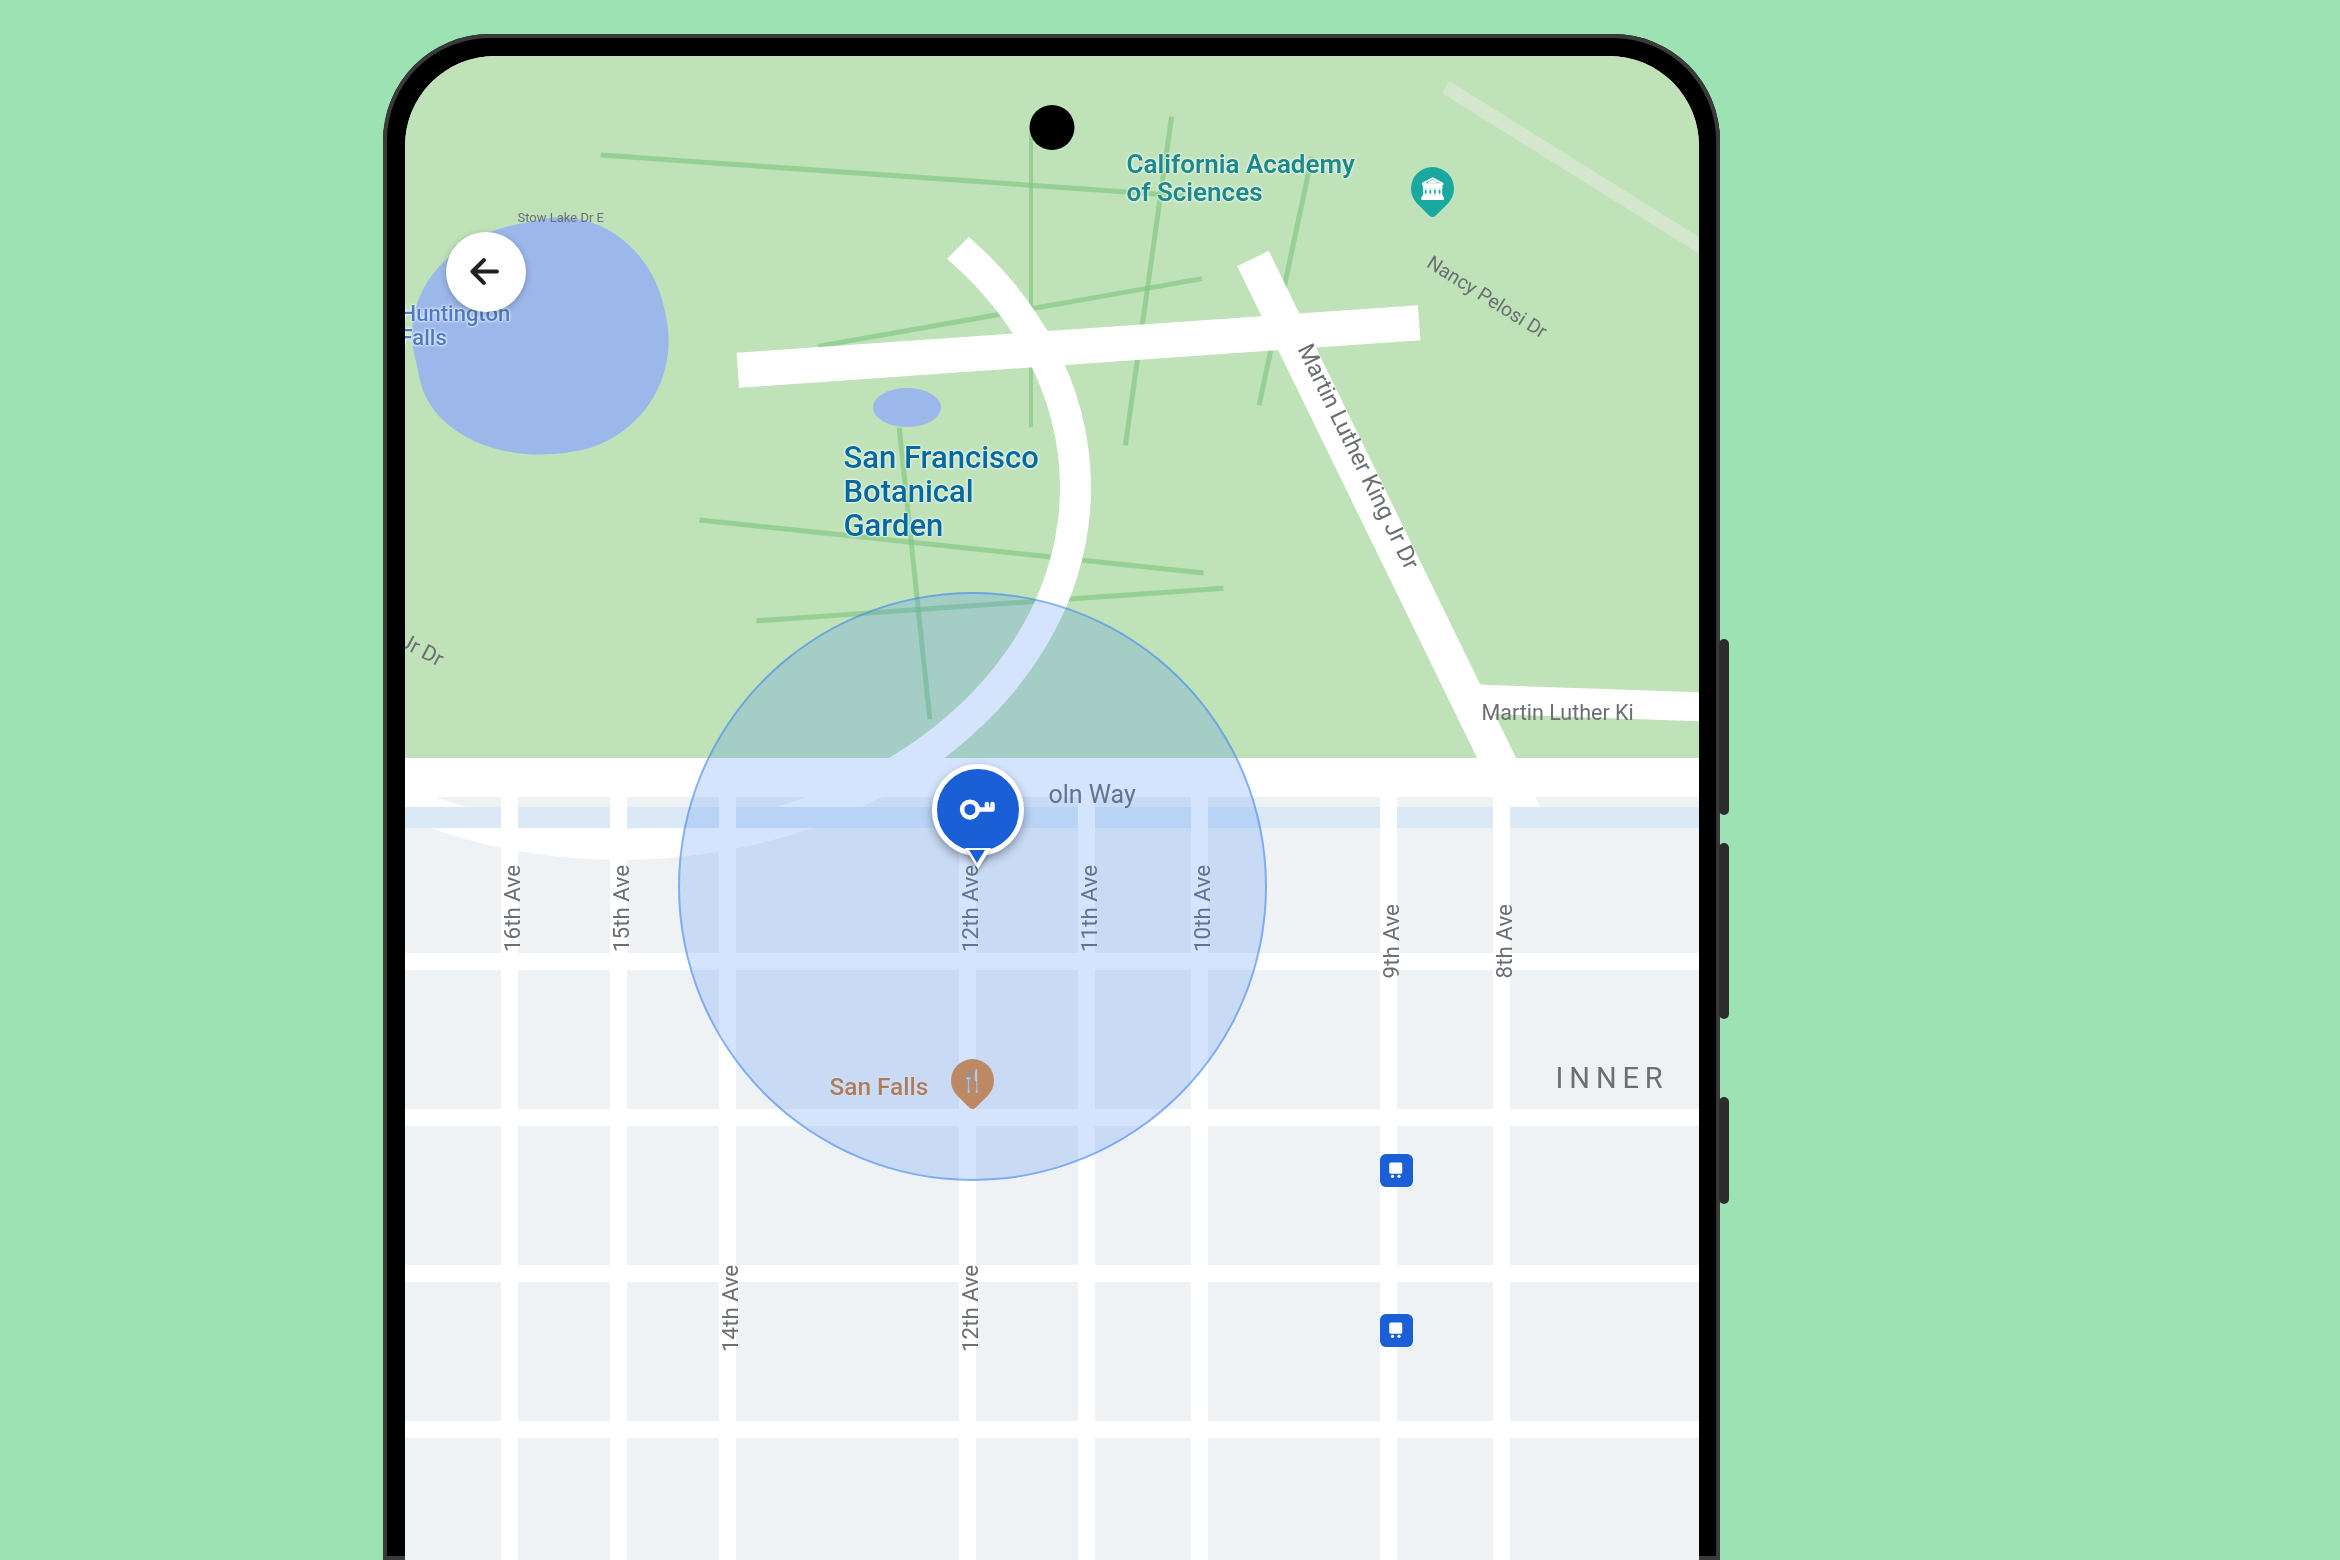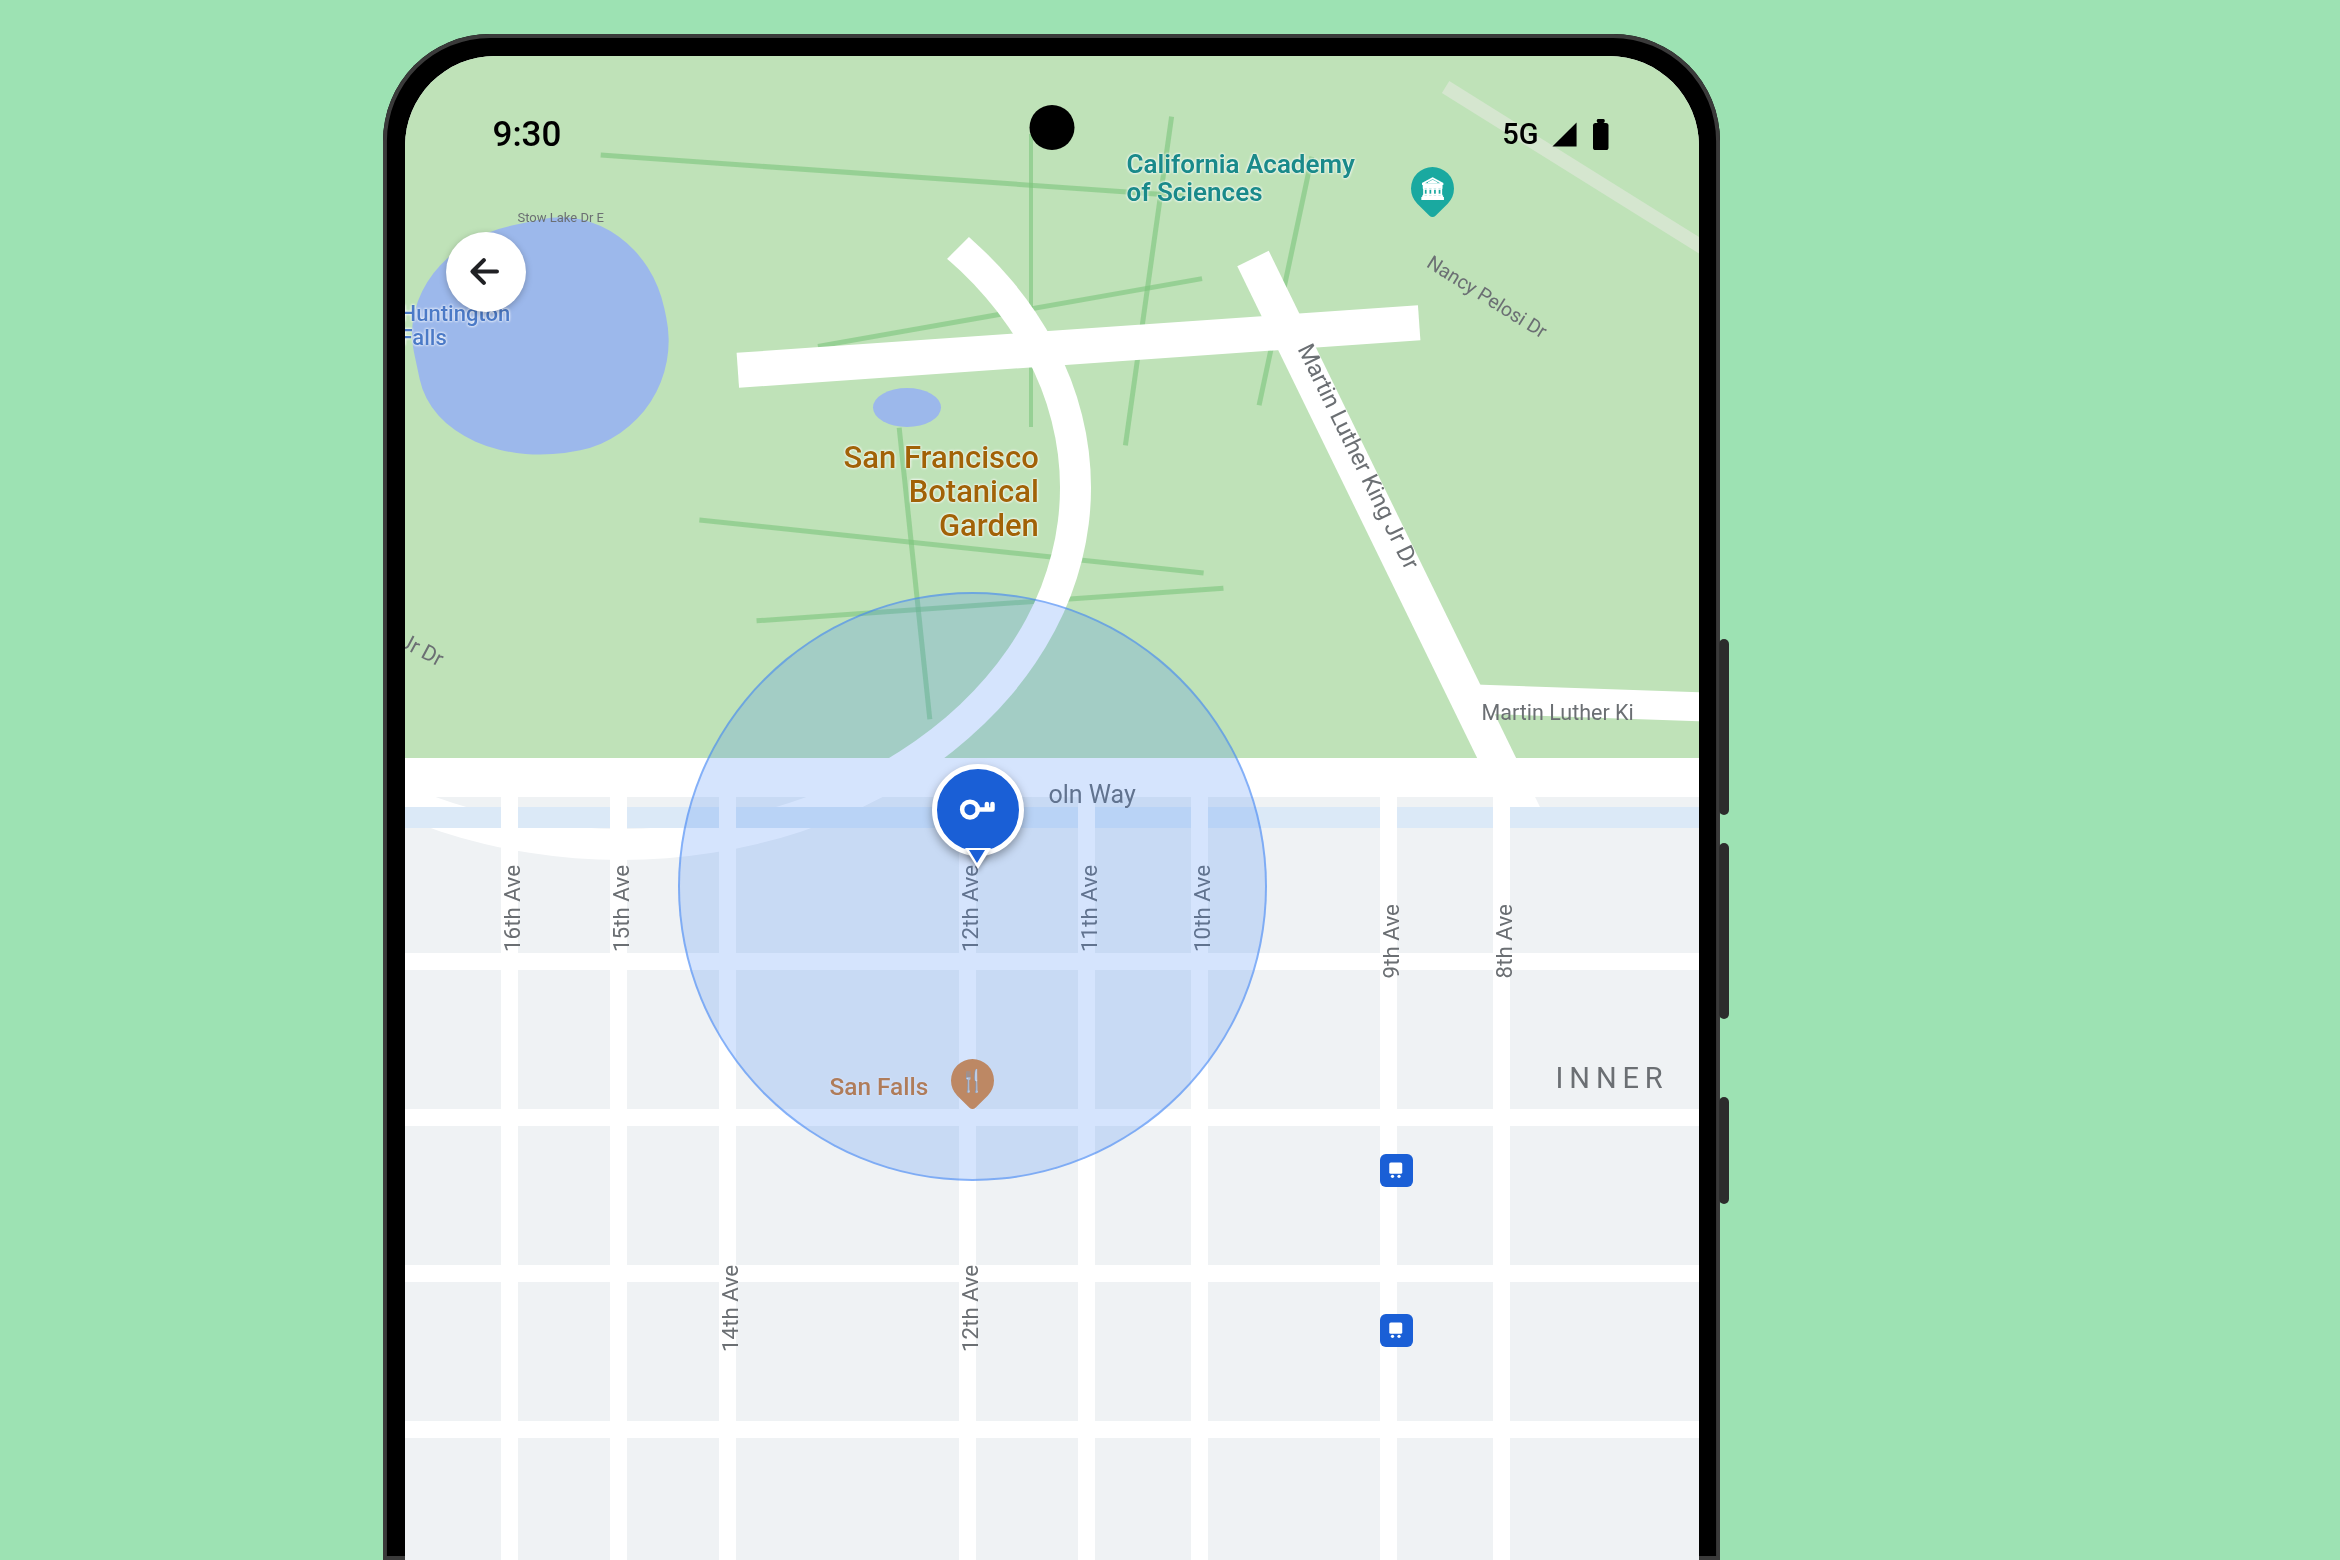--- a/index.html
+++ b/index.html
@@ -20,21 +20,21 @@
   .lake{position:absolute;left:9.8px;top:166px;width:254px;height:234px;background:#9cb8eb;border-radius:60% 50% 55% 70% / 55% 60% 60% 55%;transform:rotate(-12deg)}
   .pond{position:absolute;left:468px;top:332px;width:68px;height:39px;background:#9cb8eb;border-radius:50%}
   
   .pline{position:absolute;background:#7cc47c;opacity:.6}
   
   .road{position:absolute;background:#fff}
   .road.hwy{height:35px}
   .street-v{position:absolute;width:17.6px;background:#fff;top:702px;bottom:-39px}
   .street-h{position:absolute;height:17.6px;background:#fff;left:-39px;right:-39px}
   
-  .map-label{position:absolute;color:#a16207;font-weight:500;text-align:right;line-height:1.1;text-shadow:0 0 2.9px #fff,0 0 2.9px #fff}
+  .map-label{position:absolute;color:#0369a1;font-weight:500;text-align:left;line-height:1.1;text-shadow:0 0 2.9px #fff,0 0 2.9px #fff}
   .poi-label{position:absolute;color:#1a8a8a;font-weight:600;text-align:left;line-height:1.1;font-size:26px;text-shadow:0 0 2.9px #fff,0 0 2.9px #fff}
   .road-label{position:absolute;color:#6b6f73;font-size:22.4px;white-space:nowrap}
   .road-label.v{writing-mode:vertical-rl;transform:rotate(180deg)}
   .area-label{position:absolute;color:#6b6f73;letter-spacing:5.9px;font-size:29px;font-weight:400}
   .poi-orange{position:absolute;color:#cf7a2f;font-size:24.4px;font-weight:500;text-shadow:0 0 2.9px #fff,0 0 2.9px #fff}
   
   .status{position:absolute;top:49px;left:0;right:0;height:59px;display:flex;align-items:center;justify-content:space-between;padding:0 88px;font-size:35px;font-weight:500;color:#000;z-index:50}
   .status-right{display:flex;align-items:center;gap:9.8px}
   .camera{position:absolute;top:49px;left:50%;transform:translateX(-50%);width:45px;height:45px;background:#000;border-radius:50%;z-index:60}
   
@@ -161,33 +161,20 @@
           <div class="marker-pin">
             <svg width="45" height="45" viewBox="0 0 24 24" fill="none">
               <circle cx="8" cy="12" r="4.2" stroke="#fff" stroke-width="2.4"></circle>
               <path d="M12 12 H20 M17 12 V9 M20 12 V9" stroke="#fff" stroke-width="2.4" stroke-linecap="round"></path>
             </svg>
           </div>
           <div class="marker-tail"></div>
         </div>
       </div>
 
-      <div class="status">
-        <span>9:30</span>
-        <div class="status-right">
-          <span style="font-size:29px">5G</span>
-          <svg width="33" height="29" viewBox="0 0 24 24">
-              <path d="M2 22 L22 2 L22 22 Z" fill="#000"></path>
-            </svg>
-          <svg width="19.5" height="31" viewBox="0 0 12 24">
-              <rect x="0" y="3" width="12" height="21" rx="2" fill="#000"></rect>
-              <rect x="3" y="0" width="6" height="3" rx="1" fill="#000"></rect>
-            </svg>
-        </div>
-      </div>
       <div class="camera"></div>
 
       <div class="back-btn">
         <svg width="39" height="39" viewBox="0 0 24 24">
           <path d="M19 12H5 M11 5 L4 12 L11 19" stroke="#202124" stroke-width="2.6" fill="none" stroke-linecap="round" stroke-linejoin="round"></path>
         </svg>
       </div>
 
     </div>
   </div>

